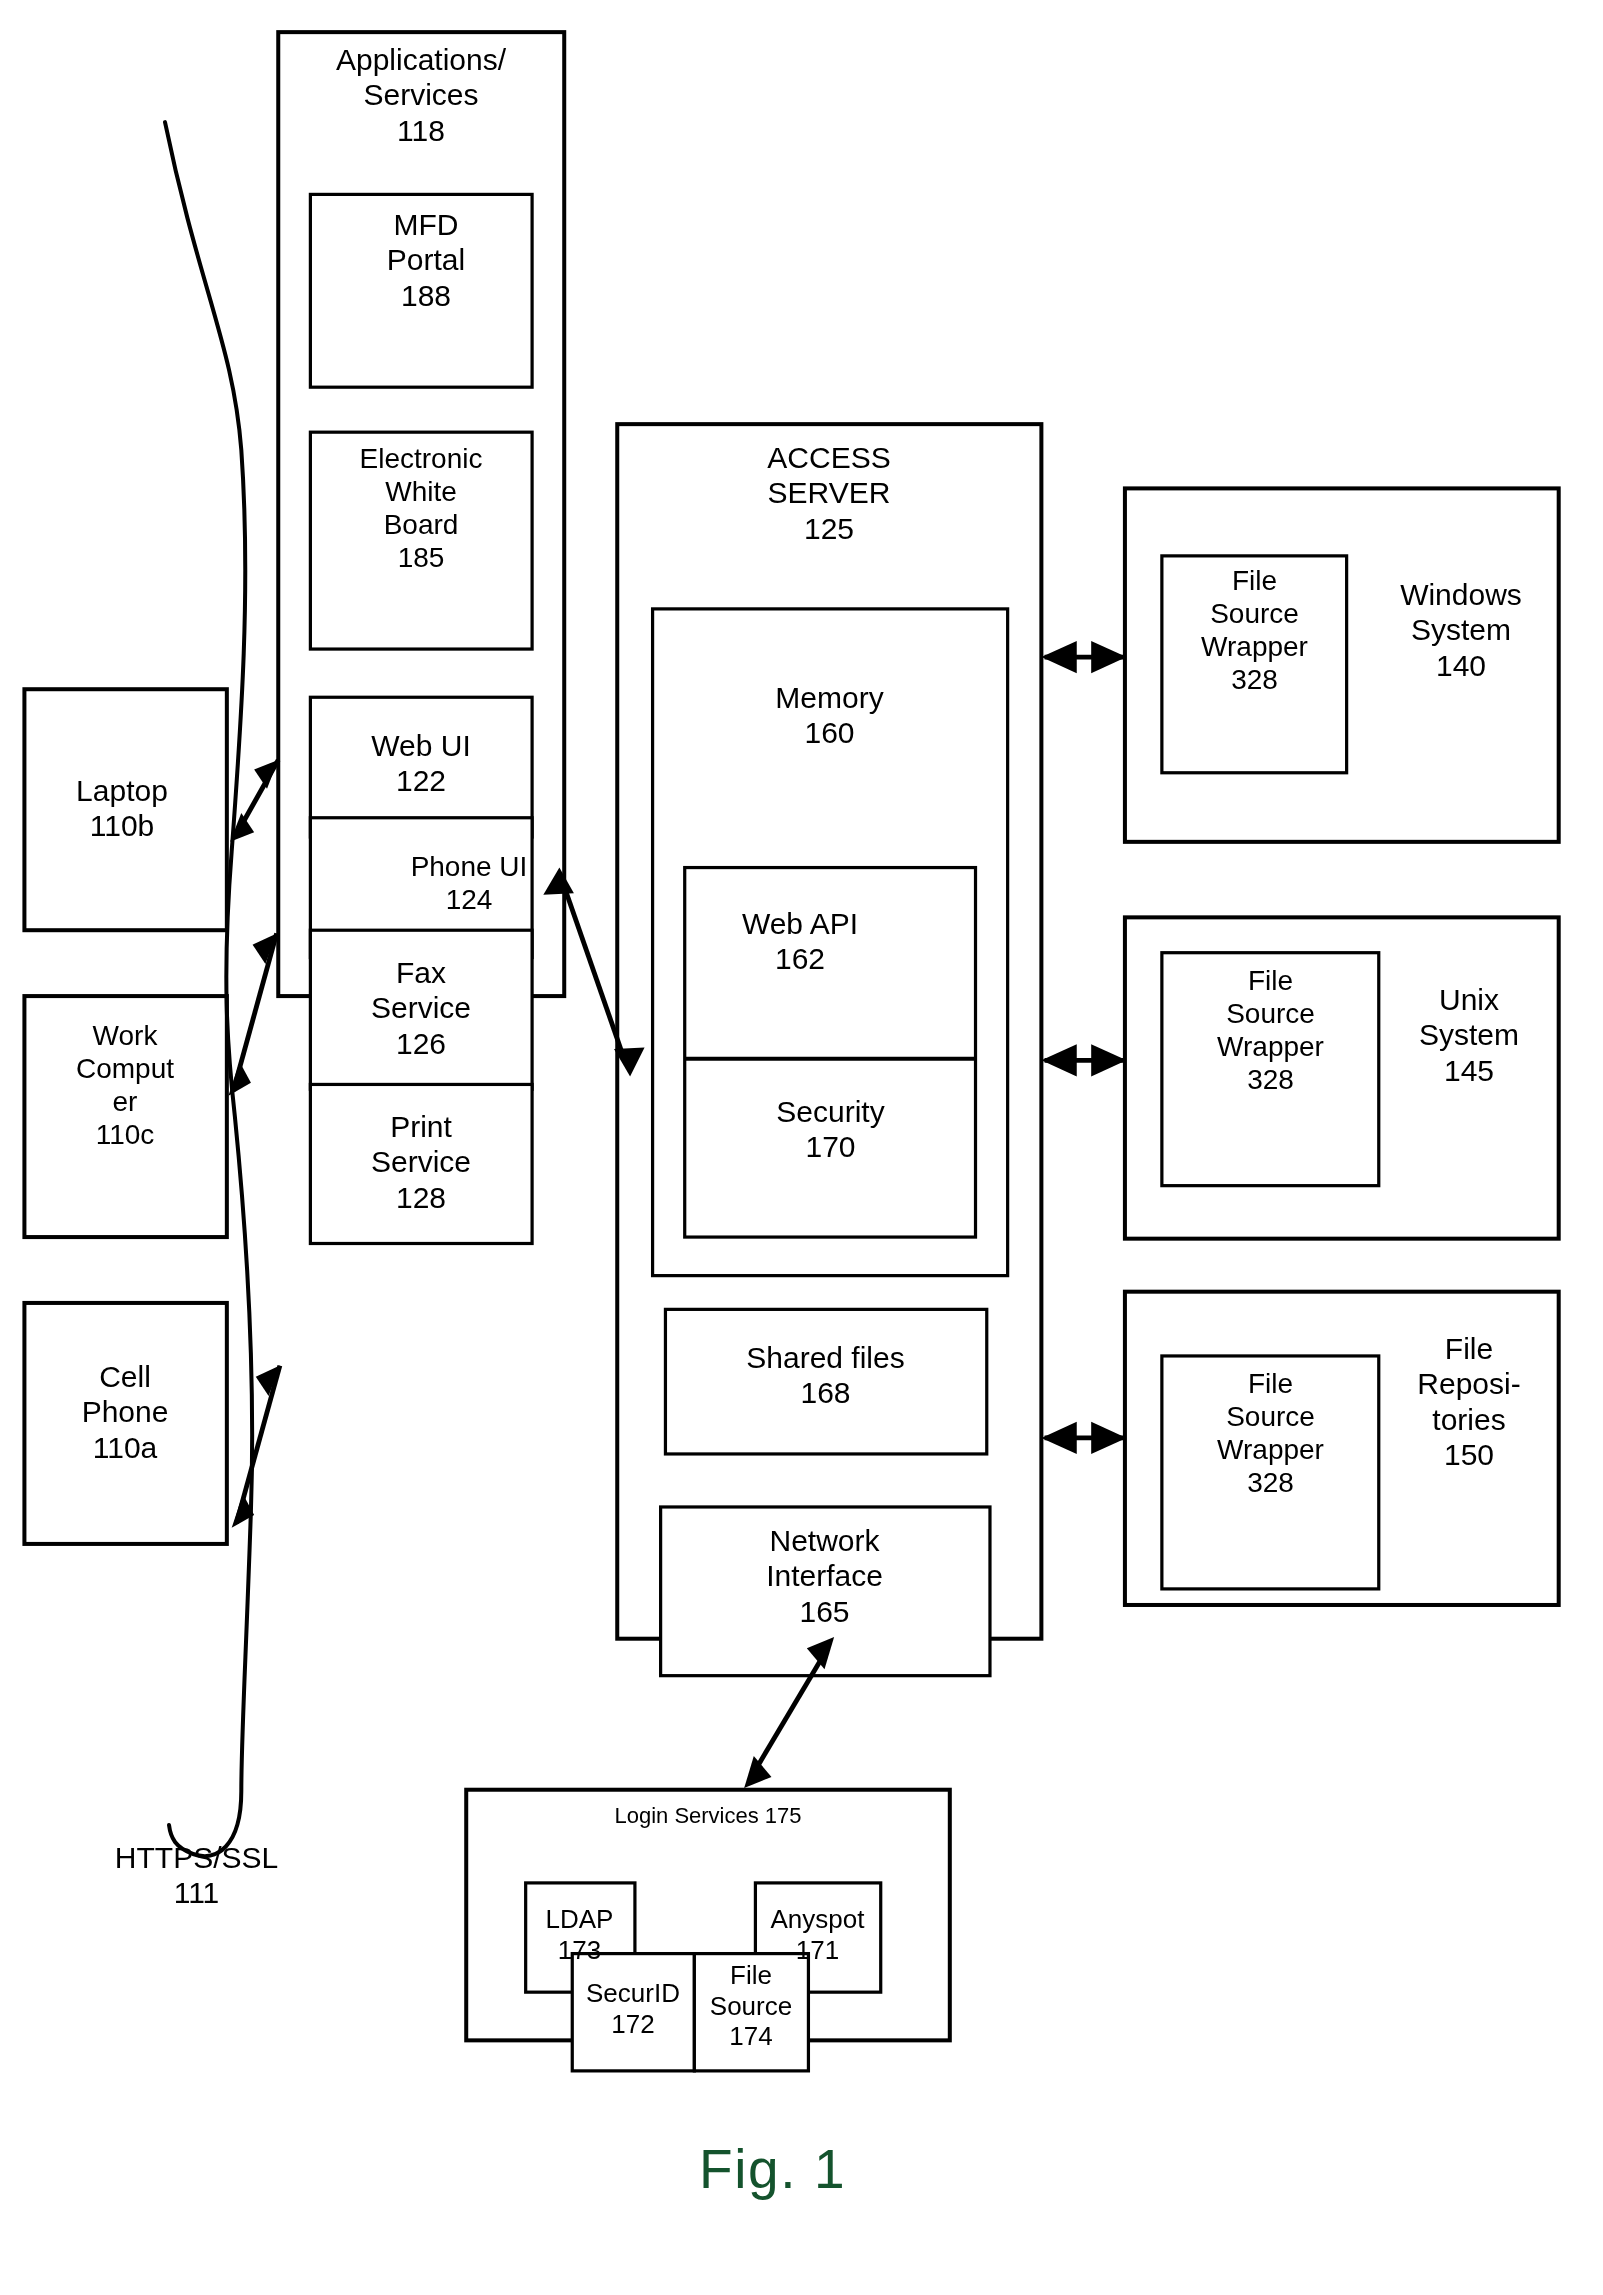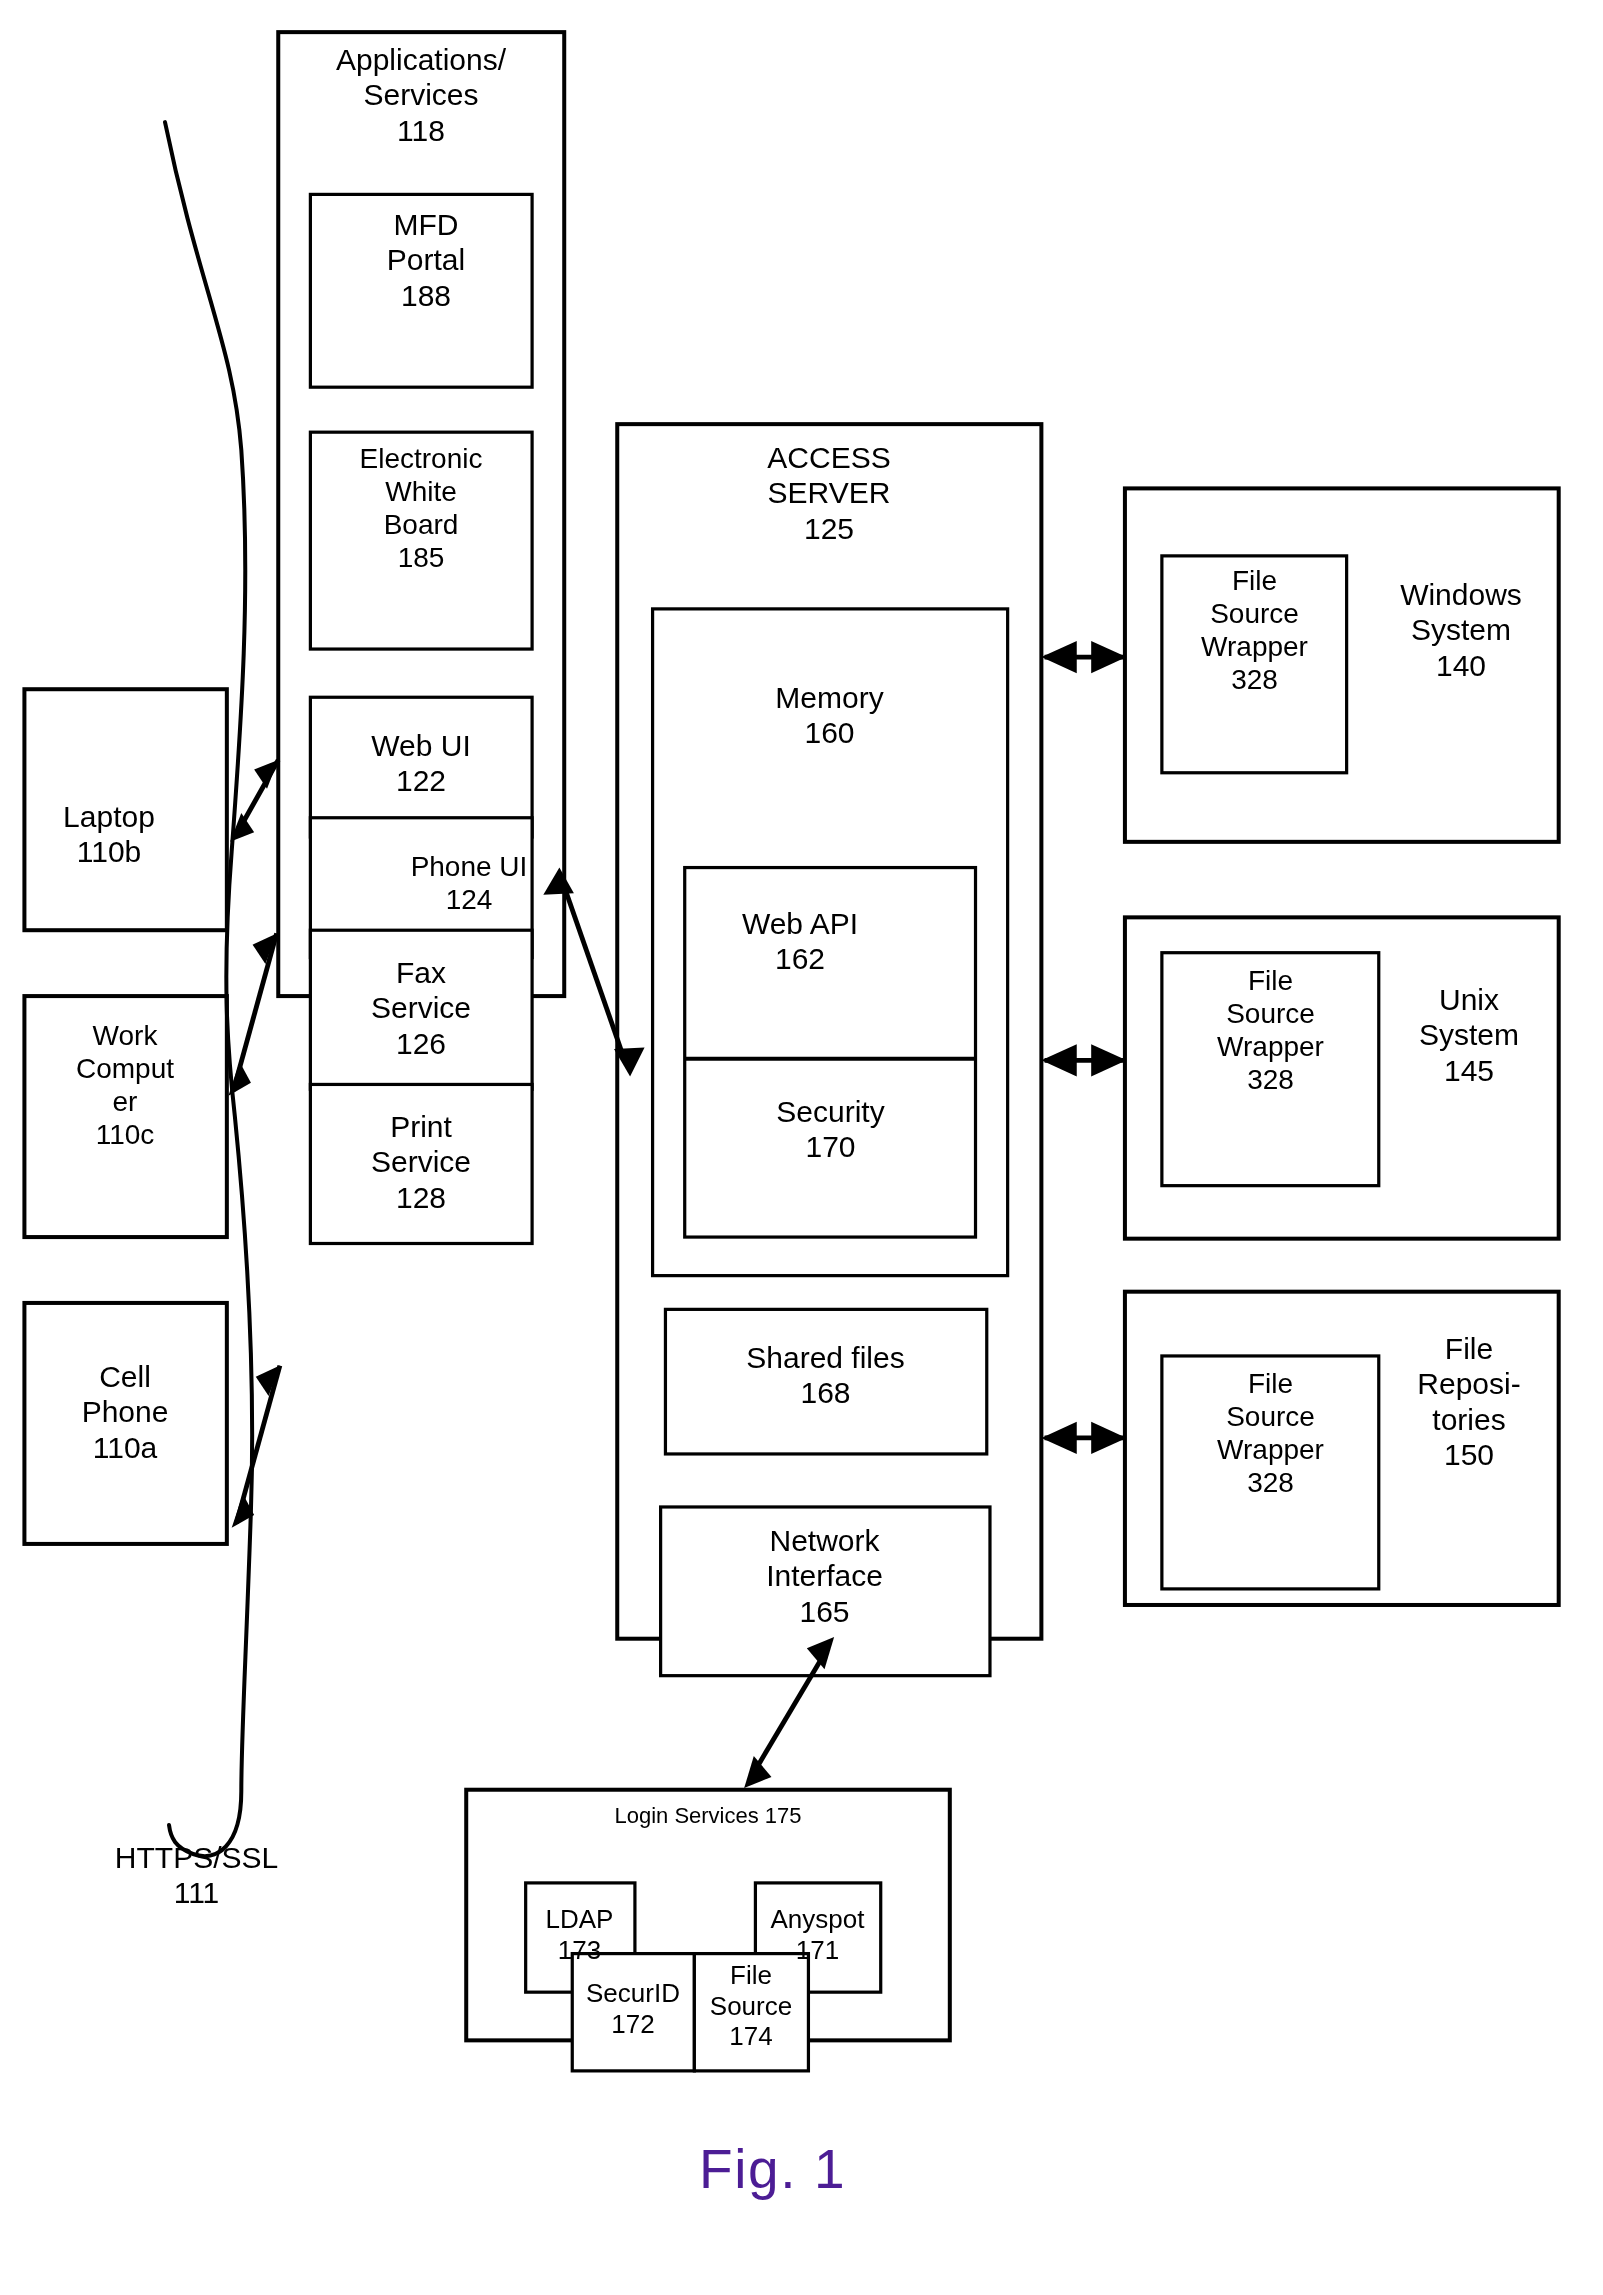--- a/index.html
+++ b/index.html
@@ -66,21 +66,21 @@
     pointer-events: none;
   }
   .lbl-34 { font-size: 28px; }
   .lbl-36 { font-size: 30px; }
   .lbl-22 { font-size: 26px; }
   .lbl-26 { font-size: 22px; }
   .fig-caption {
     position: absolute;
     font-size: 55px;
     letter-spacing: 1.6px;
-    color: #4c1d95;
+    color: #14532d;
     font-family: "Liberation Sans", sans-serif;
   }
 </style>
 </head>
 <body>
 
 <div id="figure-root">
 
   <svg class="diagram" viewBox="0 0 1996 2857">
 
@@ -191,21 +191,21 @@
 124</div>
 
   <div class="lbl lbl-36" style="left:310px; top:955px; width:222px;">Fax
 Service
 126</div>
 
   <div class="lbl lbl-36" style="left:310px; top:1109px; width:222px;">Print
 Service
 128</div>
 
-  <div class="lbl lbl-36" style="left:8px; top:773px; width:202px;margin-top:26px;">Laptop
+  <div class="lbl lbl-36" style="left:21px; top:773px; width:202px;">Laptop
 110b</div>
 
   <div class="lbl lbl-34" style="left:24px; top:1019px; width:202px;">Work
 Comput
 er
 110c</div>
 
   <div class="lbl lbl-36" style="left:24px; top:1359px; width:202px;">Cell
 Phone
 110a</div>

